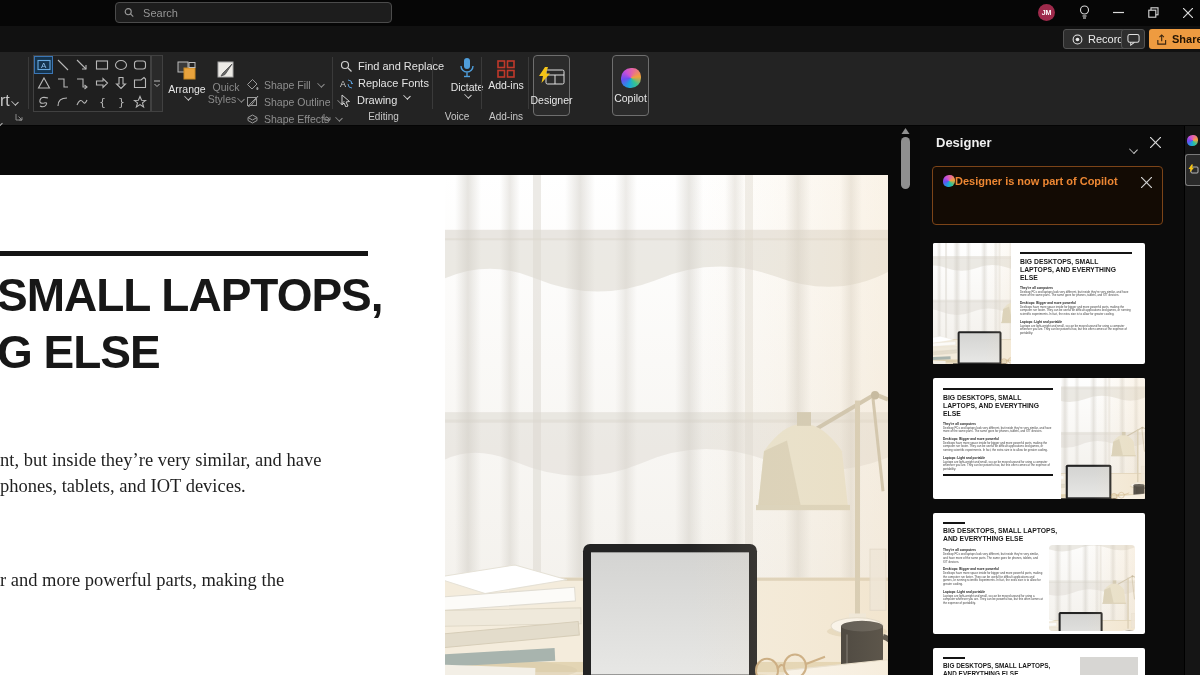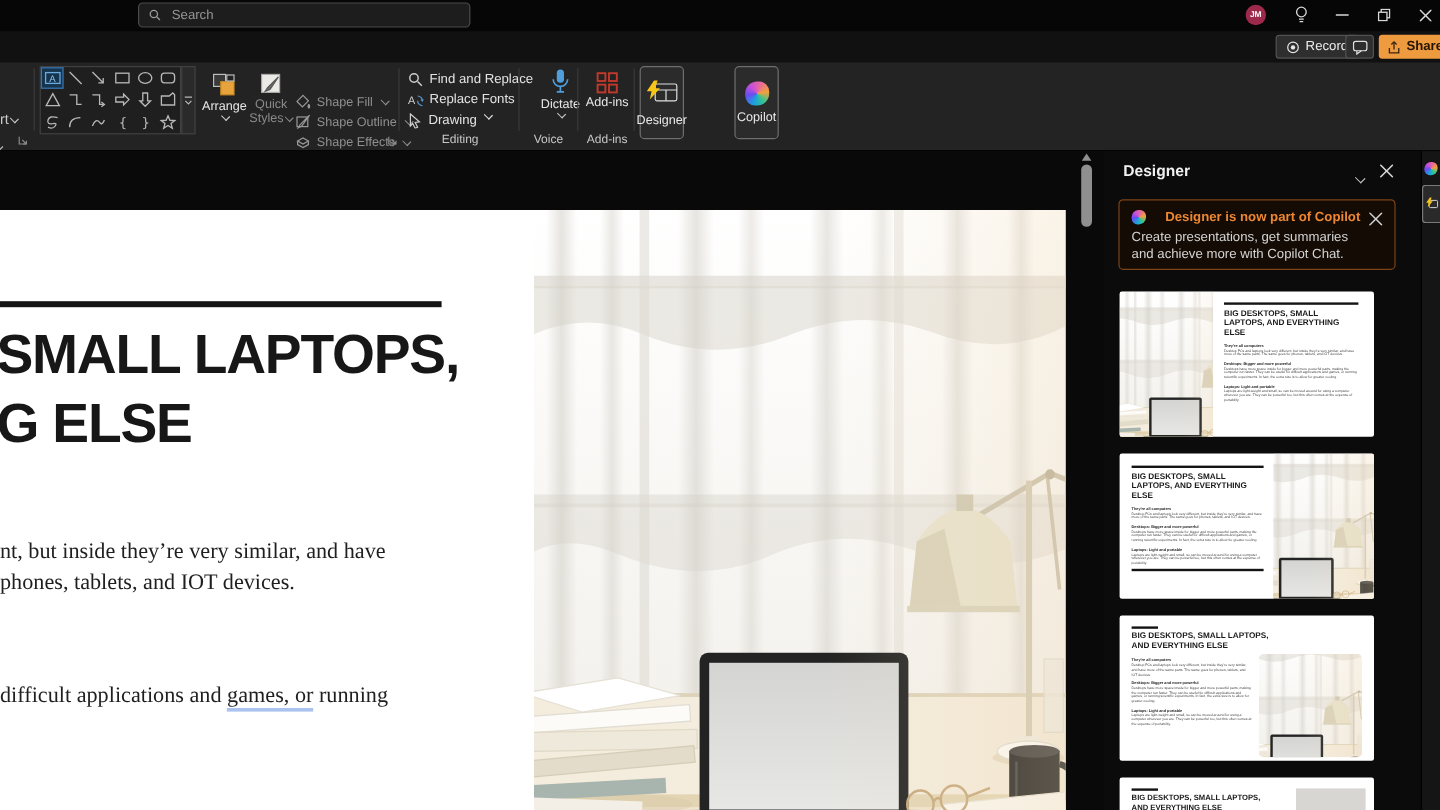--- a/index.html
+++ b/index.html
@@ -199,21 +199,21 @@
           <path d="M2,6.5 V11 H10.5 V6.5"></path>
           <line x1="6.2" y1="8" x2="6.2" y2="1.2"></line>
           <path d="M3.8,3.4 L6.2,1 L8.6,3.4"></path>
         </svg>
       <span>Share</span>
 
     </div>
   </div>
 
   <div class="abs ribbon">
-    <div class="abs" style="left:0px;top:40px;color:#c9c9c9;font-size:12px;"><span>rt</span><span class="chev"></span></div>
+    <div class="abs" style="left:0px;top:40px;color:#c9c9c9;font-size:16px;"><span>rt</span><span class="chev"></span></div>
     <svg class="abs launcher" style="left:14px;top:60px;" viewBox="0 0 10 10" fill="none" stroke="#8a8a8a" stroke-width="1">
         <path d="M2,2 V8 H8"></path>
         <path d="M4.5,4.5 L8,8 M8,5.2 V8 H5.2"></path>
       </svg>
     <div class="abs rdiv" style="left:28px;"></div>
 
     
     <div class="abs gallery">
       <div class="gcell sel">
           <svg width="14" height="14" viewBox="0 0 14 14">
@@ -450,21 +450,21 @@
       <div class="abs titlerule"></div>
       <div class="abs slidetitle">
         <div>SMALL LAPTOPS,</div>
         <div>G ELSE</div>
       </div>
       <div class="abs slidebody" style="left:0;top:272px;">
         <div>nt, but inside they’re very similar, and have</div>
         <div>phones, tablets, and IOT devices.</div>
       </div>
       <div class="abs slidebody" style="left:0;top:392px;">
-        <div><span>difficult applications and </span><span class="grammar">games, or</span><span> running</span></div>
+        <div>r and more powerful parts, making the</div>
       </div>
       <div class="abs" style="left:445px;top:0;width:443px;height:527px;">
         <svg width="100%" height="100%" viewBox="0 0 443 500" preserveAspectRatio="none">
             <use href="#scene"></use>
           </svg>
       </div>
     </div>
     <svg class="abs" style="left:901px;top:1px;" width="9" height="8" viewBox="0 0 9 8">
         <path d="M4.5,1 L8.5,7 L0.5,7 Z" fill="#8f8f8f"></path>
       </svg>
@@ -473,29 +473,28 @@
 
   <div class="abs panel">
     <div class="abs paneltitle">Designer</div>
     <span class="abs chev" style="left:208px;top:13px;color:#c9c9c9;width:6px;height:6px;"></span>
     <svg class="abs" style="left:230px;top:11px;" width="11" height="11" viewBox="0 0 10 10">
         <line x1="0" y1="0" x2="10" y2="10" stroke="#d9d9d9" stroke-width="1.1"></line>
         <line x1="10" y1="0" x2="0" y2="10" stroke="#d9d9d9" stroke-width="1.1"></line>
       </svg>
 
     <div class="abs notice" style="border-color:#7C4418;">
-      <div style="display:flex;align-items:flex-end;gap:16px;">
+      <div style="display:flex;align-items:flex-end;gap:0;">
         <div class="cplogo" style="width:12px;height:12px;"></div>
         <span class="noticetitle" style="color:#ED8733;">Designer is now part of Copilot</span>
       </div>
       <svg class="abs" style="right:10px;top:10px;" width="11" height="11" viewBox="0 0 10 10">
           <line x1="0" y1="0" x2="10" y2="10" stroke="#d0d0d0" stroke-width="1.1"></line>
           <line x1="10" y1="0" x2="0" y2="10" stroke="#d0d0d0" stroke-width="1.1"></line>
         </svg>
-      <div class="noticebody">Create presentations, get summaries and achieve more with Copilot Chat.</div>
     </div>
 
     
     <div class="abs thumb" style="top:117px;display:flex;">
       <div style="width:78px;height:121px;overflow:hidden;">
         <svg class="mini" viewBox="40 0 310 480" preserveAspectRatio="xMidYMid slice">
             <use href="#scene"></use>
           </svg>
       </div>
       <div style="flex:1;padding:9px 8px 6px 9px;">

